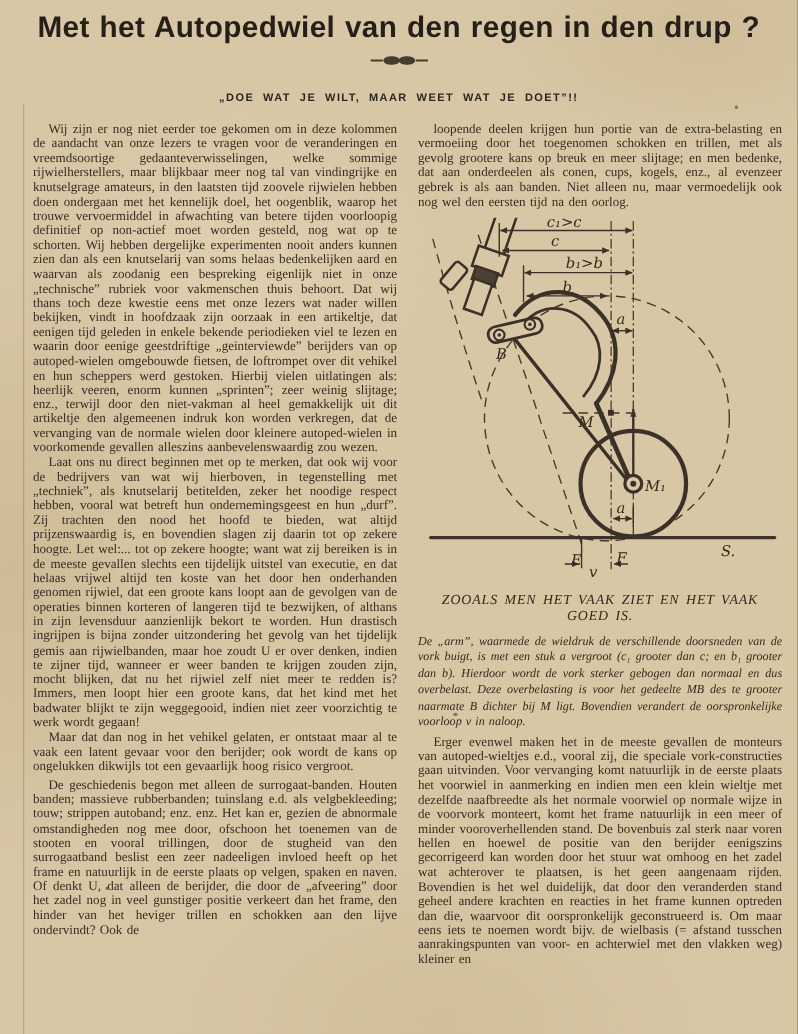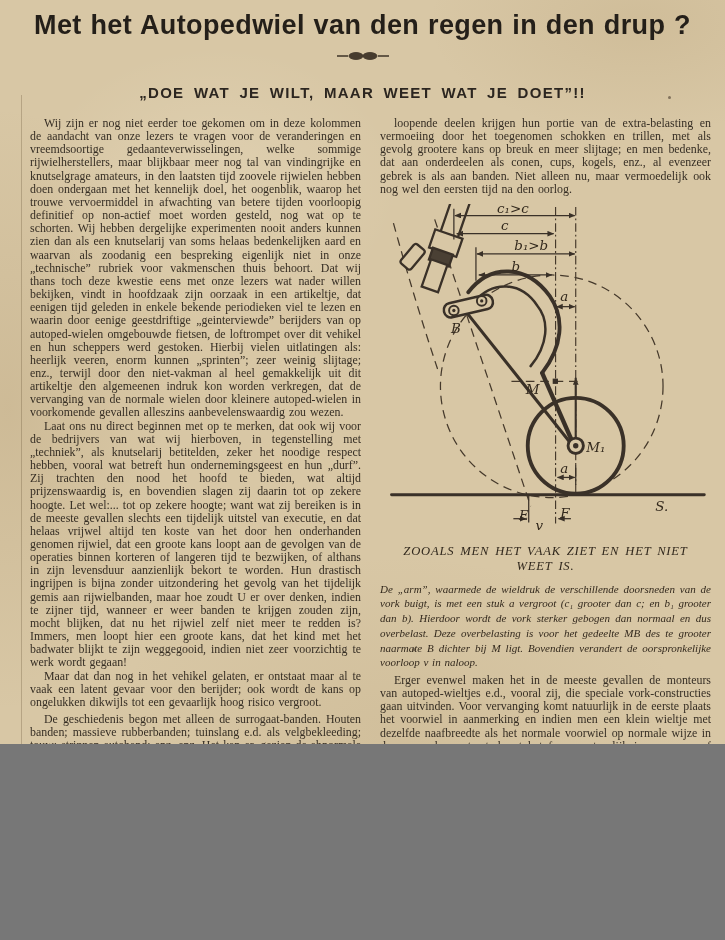--- a/index.html
+++ b/index.html
@@ -1,17 +1,17 @@
 <!DOCTYPE html>
 <html><head>
 <meta charset="utf-8">
 <style>
   html,body{margin:0;padding:0;background:#777;}
   .page{
-    position:relative;width:725px;height:744px;overflow:hidden;
+    position:relative;width:725px;height:940px;overflow:hidden;
     background:
       radial-gradient(ellipse 300px 160px at 88% 3%, rgba(146,116,66,.12), transparent 70%),
       radial-gradient(ellipse 220px 420px at 1% 55%, rgba(140,110,62,.14), transparent 72%),
       radial-gradient(ellipse 420px 260px at 55% 99%, rgba(146,118,70,.10), transparent 70%),
       radial-gradient(ellipse 260px 200px at 30% 25%, rgba(255,248,228,.18), transparent 70%),
       #d8c7a5;
     color:#362e24;
     font-family:"Liberation Serif", serif;
   }
   .crease{position:absolute;left:21px;top:95px;height:845px;width:1px;background:rgba(94,74,46,.28);}
@@ -19,21 +19,21 @@
   .title{
     margin:10px 34px 0 34px;
     font-family:"Liberation Sans", sans-serif;font-weight:700;
     font-size:27px;line-height:30px;letter-spacing:.4px;color:#241f19;
     text-align:justify;text-align-last:justify;
   }
   .ornament{ text-align:center;margin-top:8px;height:12px;}
   .subtitle{
     margin-top:24px;text-align:center;
     font-family:"Liberation Sans", sans-serif;font-weight:700;
-    font-size:15px;letter-spacing:1.3px;word-spacing:4px;color:#2c2620;
+    font-size:10px;letter-spacing:1.3px;word-spacing:4px;color:#2c2620;
   }
   .columns{display:flex;gap:19px;padding:16px 14px 0 30px;align-items:flex-start;}
   .col{flex:1;min-width:0;}
   .col p{
     margin:0;font-size:11.9px;line-height:13.15px;
     text-align:justify;text-indent:14px;word-spacing:1px;color:#362e24;
   }
   .col p.spaced{margin-top:4px;}
   figure.fig{margin:8px 0 0 0;padding:0;}
   figure.fig svg{display:block;width:100%;height:auto;}
@@ -157,20 +157,20 @@
           <text class="lbl" x="188" y="280" font-size="12.5">a</text>
           <text class="lbl" x="74" y="134" font-size="17">B</text>
           <text class="lbl" x="152" y="198" font-size="15">M</text>
           <text class="lbl" x="215" y="259" font-size="15">M₁</text>
           <text class="lbl" x="145" y="329" font-size="14">E</text>
           <text class="lbl" x="188" y="327" font-size="14">F</text>
           <text class="lbl" x="162" y="340" font-size="12">v</text>
           <text class="lbl" x="287" y="320" font-size="14">S.</text>
         </svg>
 
-        <figcaption>ZOOALS MEN HET VAAK ZIET EN HET NIET WEET IS.</figcaption>
+        <figcaption>ZOOALS MEN HET VAAK ZIET EN HET VAAK GOED IS.</figcaption>
         <div class="fig-note">De „arm”, waarmede de wieldruk de verschillende doorsneden van de vork buigt, is met een stuk a vergroot (c₁ grooter dan c; en b₁ grooter dan b). Hierdoor wordt de vork sterker gebogen dan normaal en dus overbelast. Deze overbelasting is voor het gedeelte MB des te grooter naarmate B dichter bij M ligt. Bovendien verandert de oorspronkelijke voorloop v in naloop.</div>
       </figure>
 
       <p class="spaced">Erger evenwel maken het in de meeste gevallen de monteurs van autoped-wieltjes e.d., vooral zij, die speciale vork-constructies gaan uitvinden. Voor vervanging komt natuurlijk in de eerste plaats het voorwiel in aanmerking en indien men een klein wieltje met dezelfde naafbreedte als het normale voorwiel op normale wijze in de voorvork monteert, komt het frame natuurlijk in een meer of minder vooroverhellenden stand. De bovenbuis zal sterk naar voren hellen en hoewel de positie van den berijder eenigszins gecorrigeerd kan worden door het stuur wat omhoog en het zadel wat achterover te plaatsen, is het geen aangenaam rijden. Bovendien is het wel duidelijk, dat door den veranderden stand geheel andere krachten en reacties in het frame kunnen optreden dan die, waarvoor dit oorspronkelijk geconstrueerd is. Om maar eens iets te noemen wordt bijv. de wielbasis (= afstand tusschen aanrakingspunten van voor- en achterwiel met den vlakken weg) kleiner en</p>
     </div>
   </div>
 </div>
 
 </body></html>

